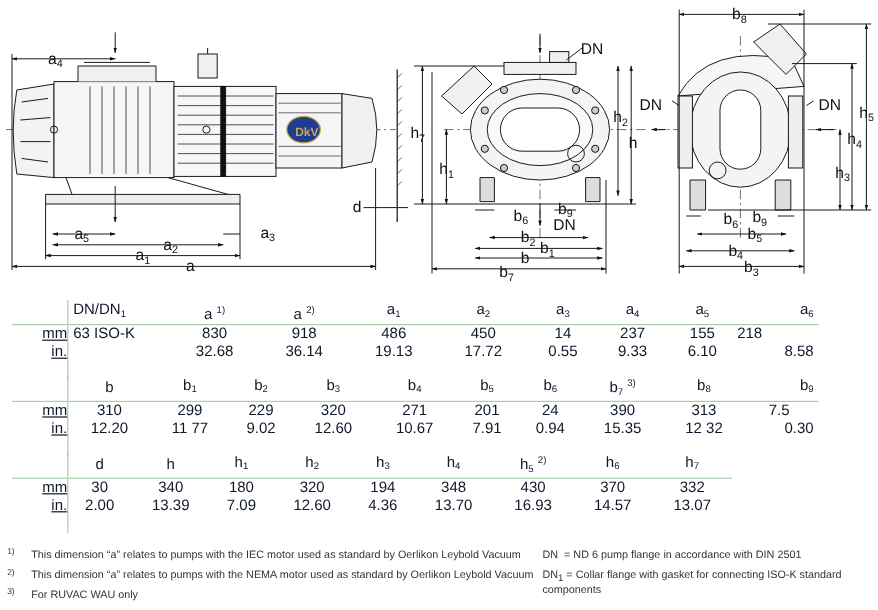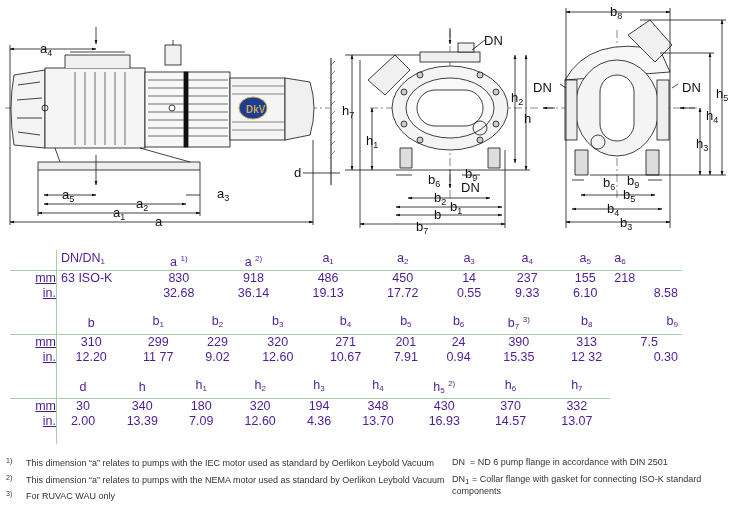--- a/index.html
+++ b/index.html
@@ -1,21 +1,21 @@
 <!DOCTYPE html>
 <html><head>
 <meta charset="utf-8">
 <style>
   html,body{margin:0;padding:0;background:#fff;}
   body{width:732px;height:508px;position:relative;overflow:hidden;font-family:"Liberation Sans",sans-serif;color:#222;}
   .drawing{position:absolute;left:0;top:0;width:732px;height:245px;}
   .drawing svg{position:absolute;left:0;top:0;}
   .dimlbl{font-family:"Liberation Sans",sans-serif;font-size:13px;fill:#111;}
   .dimsub{font-size:9px;}
-  table.dims{position:absolute;left:10px;border-collapse:collapse;font-size:12.5px;color:#4c1d95;}
+  table.dims{position:absolute;left:10px;border-collapse:collapse;font-size:12.5px;color:#0f172a;}
   table.dims td{padding:0;height:15px;line-height:15px;white-space:nowrap;}
   table.dims td.unit{width:46px;text-align:right;text-decoration:underline;}
   table.dims td.sep{border-left:1px solid #a9cfa9;}
   table.dims tr.hdr td{border-bottom:1px solid #a9cfa9;height:20px;}
   table.dims td.val{text-align:center;}
   sub{font-size:8px;vertical-align:-2px;}
   sup{font-size:8px;vertical-align:5px;}
   .fn{position:absolute;font-size:9px;color:#333;}
   .fn .num{display:inline-block;width:20px;font-size:7px;vertical-align:3px;}
 </style>
@@ -237,21 +237,21 @@
       <tr class="hdr">
     <td class="unit"></td>
     <td class="sep" style="padding-left:4px"><span>DN/DN</span><sub>1</sub></td>
     <td class="val"><span>a</span> <sup>1)</sup></td>
     <td class="val"><span>a</span> <sup>2)</sup></td>
     <td class="val"><span>a</span><sub>1</sub></td>
     <td class="val"><span>a</span><sub>2</sub></td>
     <td class="val"><span>a</span><sub>3</sub></td>
     <td class="val"><span>a</span><sub>4</sub></td>
     <td class="val"><span>a</span><sub>5</sub></td>
-    <td class="val" style="text-align:left;padding-right:4px"><span>a</span><sub>6</sub></td>
+    <td class="val" style="text-align:right;padding-right:4px"><span>a</span><sub>6</sub></td>
   </tr>
   <tr>
     <td class="unit">mm</td>
     <td class="sep" style="padding-left:4px">63 ISO-K</td>
     <td class="val">830</td>
     <td class="val">918</td>
     <td class="val">486</td>
     <td class="val">450</td>
     <td class="val">14</td>
     <td class="val">237</td>

